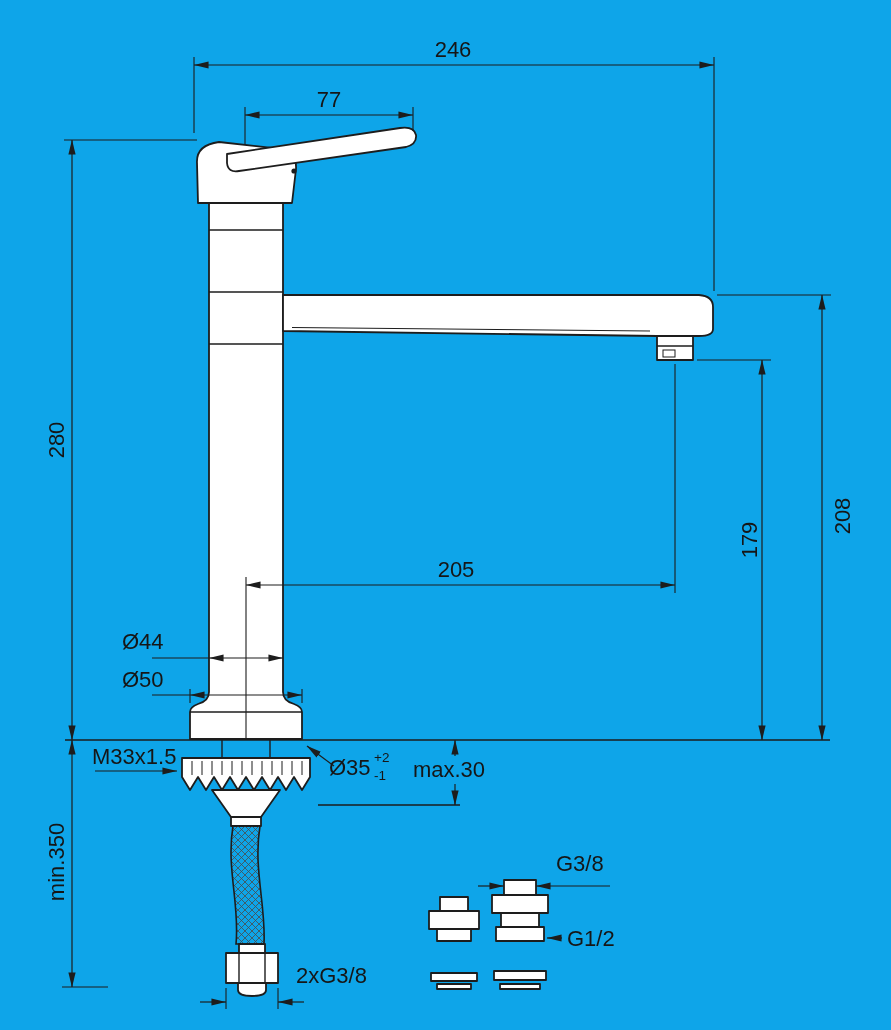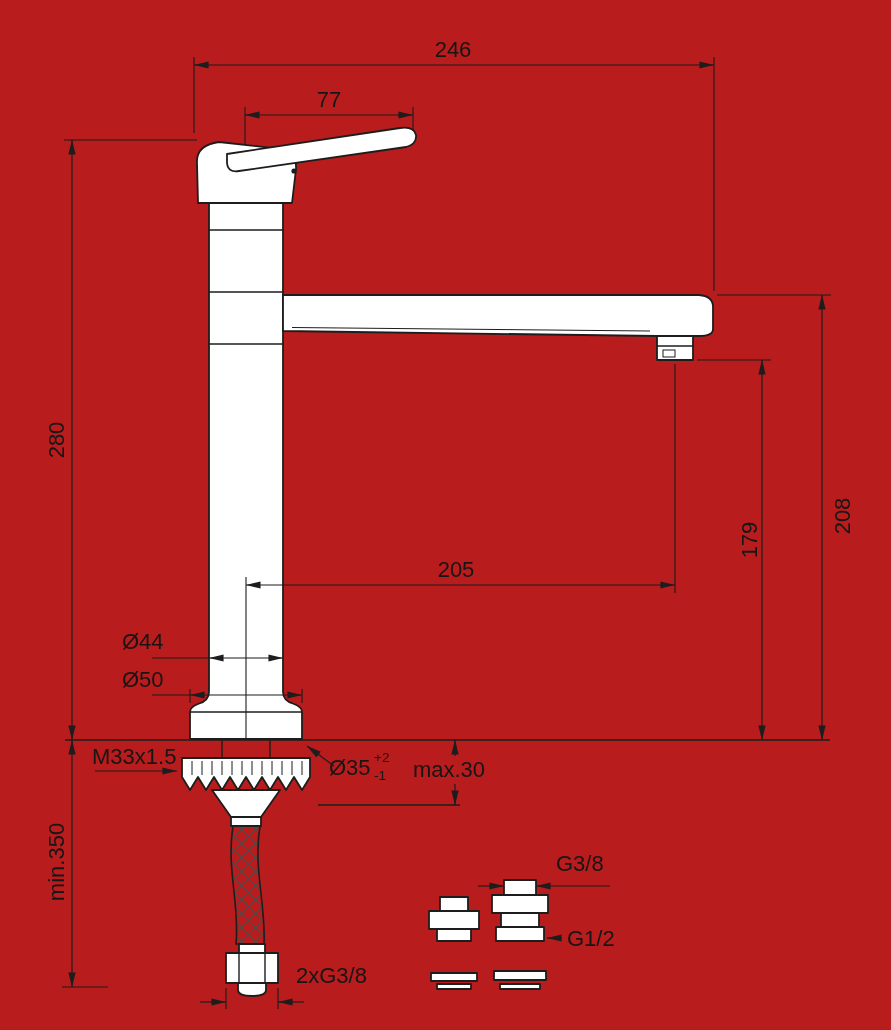--- a/index.html
+++ b/index.html
@@ -1,16 +1,16 @@
 <!DOCTYPE html>
 <html><head>
 <meta charset="utf-8">
 <style>
   html,body{margin:0;padding:0;background:#ffffff;}
-  .page{width:891px;height:1030px;background:#b91c1c;position:relative;font-family:"Liberation Sans",sans-serif;}
+  .page{width:891px;height:1030px;background:#0ea5e9;position:relative;font-family:"Liberation Sans",sans-serif;}
   svg{display:block;}
   svg text{font-family:"Liberation Sans",sans-serif;font-size:22px;fill:#161616;}
   svg text.sm{font-size:13.5px;}
   .o{fill:#ffffff;stroke:#1d1d1d;stroke-width:1.8;stroke-linejoin:round;}
   .ol{fill:none;stroke:#1d1d1d;stroke-width:1.4;}
   .thin{fill:none;stroke:#1d1d1d;stroke-width:1;}
   .d{fill:none;stroke:#1d1d1d;stroke-width:1.2;}
   .x{fill:none;stroke:#1d1d1d;stroke-width:1.1;}
 </style>
 </head>

